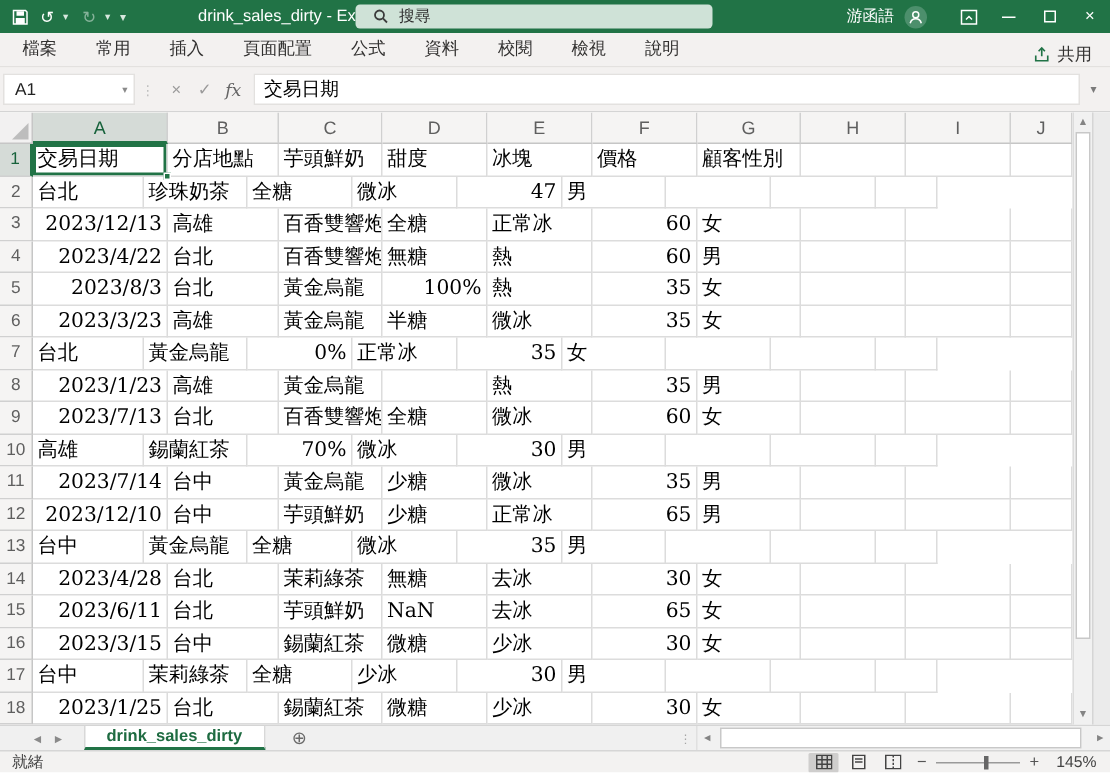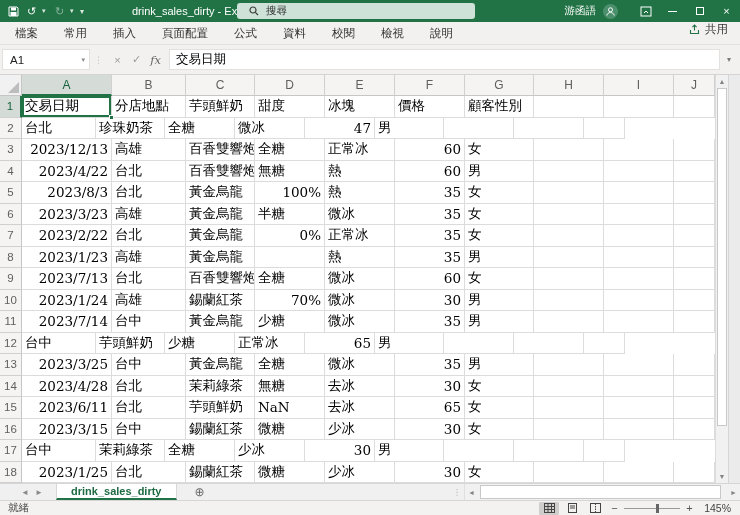--- a/index.html
+++ b/index.html
@@ -17,21 +17,21 @@
   .searchbox{position:absolute;left:237px;top:3px;width:238px;height:16px;background:#cfe2d7;border-radius:3px;
              display:flex;align-items:center;padding-left:12px;gap:7px;font-size:10.5px;color:#2d2d2d;}
   .tright{position:absolute;right:0;top:0;height:22px;display:flex;align-items:center;}
   .uname{font-size:10.5px;margin-right:7px;color:#fff;}
   .avatar{width:15px;height:15px;border-radius:50%;background:#4c8f6c;display:flex;align-items:center;justify-content:center;margin-right:14px;}
   .winbtn{width:27px;height:22px;display:flex;align-items:center;justify-content:center;font-size:11px;color:#fff;}
   .maxglyph{width:8px;height:8px;border:1px solid #fff;display:inline-block;}
   .minglyph{width:9px;height:1px;background:#fff;display:inline-block;}
 
   
-  .menubar{height:23px;background:#f3f1f0;display:flex;align-items:flex-start;font-size:11.5px;color:#323130;
+  .menubar{height:23px;background:#f3f1f0;display:flex;align-items:flex-end;font-size:11.5px;color:#323130;
            border-bottom:1px solid #e3e1df;}
   .tabs{display:flex;height:100%;align-items:center;padding-left:2px;}
   .mtab{padding:0 13px;line-height:22px;white-space:nowrap;cursor:default;}
   .sharebtn{margin-left:auto;margin-right:12px;display:flex;align-items:center;gap:5px;color:#323130;}
 
   
   .fbar{height:30px;background:#f3f1f0;display:flex;align-items:center;padding:0 2px;border-bottom:1px solid #d4d4d4;}
   .namebox{width:88px;height:21px;background:#fff;border:1px solid #e3e1df;display:flex;align-items:center;
            font-size:11.5px;color:#222;padding:0 4px 0 7px;}
   .namebox .nbtext{flex:1;}
@@ -276,21 +276,20 @@
           <div class="cell" style="width: 70px;">半糖</div>
           <div class="cell" style="width: 70px;">微冰</div>
           <div class="cell num" style="width: 70px;">35</div>
           <div class="cell" style="width: 69px;">女</div>
           <div class="cell" style="width: 70px;"></div>
           <div class="cell" style="width: 70px;"></div>
           <div class="cell" style="width: 41px;"></div>
         </div>
         <div class="grow">
           <div class="rowhdr">7</div>
-          <div class="cell num" style="width: 90px;">2023/2/22</div>
           <div class="cell" style="width: 74px;">台北</div>
           <div class="cell" style="width: 69px;">黃金烏龍</div>
           <div class="cell num" style="width: 70px;">0%</div>
           <div class="cell" style="width: 70px;">正常冰</div>
           <div class="cell num" style="width: 70px;">35</div>
           <div class="cell" style="width: 69px;">女</div>
           <div class="cell" style="width: 70px;"></div>
           <div class="cell" style="width: 70px;"></div>
           <div class="cell" style="width: 41px;"></div>
         </div>
@@ -315,21 +314,20 @@
           <div class="cell" style="width: 70px;">全糖</div>
           <div class="cell" style="width: 70px;">微冰</div>
           <div class="cell num" style="width: 70px;">60</div>
           <div class="cell" style="width: 69px;">女</div>
           <div class="cell" style="width: 70px;"></div>
           <div class="cell" style="width: 70px;"></div>
           <div class="cell" style="width: 41px;"></div>
         </div>
         <div class="grow">
           <div class="rowhdr">10</div>
-          <div class="cell num" style="width: 90px;">2023/1/24</div>
           <div class="cell" style="width: 74px;">高雄</div>
           <div class="cell" style="width: 69px;">錫蘭紅茶</div>
           <div class="cell num" style="width: 70px;">70%</div>
           <div class="cell" style="width: 70px;">微冰</div>
           <div class="cell num" style="width: 70px;">30</div>
           <div class="cell" style="width: 69px;">男</div>
           <div class="cell" style="width: 70px;"></div>
           <div class="cell" style="width: 70px;"></div>
           <div class="cell" style="width: 41px;"></div>
         </div>
@@ -341,33 +339,33 @@
           <div class="cell" style="width: 70px;">少糖</div>
           <div class="cell" style="width: 70px;">微冰</div>
           <div class="cell num" style="width: 70px;">35</div>
           <div class="cell" style="width: 69px;">男</div>
           <div class="cell" style="width: 70px;"></div>
           <div class="cell" style="width: 70px;"></div>
           <div class="cell" style="width: 41px;"></div>
         </div>
         <div class="grow">
           <div class="rowhdr">12</div>
+          <div class="cell num" style="width: 90px;">2023/12/10</div>
           <div class="cell" style="width: 74px;">台中</div>
           <div class="cell" style="width: 69px;">芋頭鮮奶</div>
           <div class="cell" style="width: 70px;">少糖</div>
           <div class="cell" style="width: 70px;">正常冰</div>
           <div class="cell num" style="width: 70px;">65</div>
           <div class="cell" style="width: 69px;">男</div>
           <div class="cell" style="width: 70px;"></div>
           <div class="cell" style="width: 70px;"></div>
           <div class="cell" style="width: 41px;"></div>
         </div>
         <div class="grow">
           <div class="rowhdr">13</div>
-          <div class="cell num" style="width: 90px;">2023/3/25</div>
           <div class="cell" style="width: 74px;">台中</div>
           <div class="cell" style="width: 69px;">黃金烏龍</div>
           <div class="cell" style="width: 70px;">全糖</div>
           <div class="cell" style="width: 70px;">微冰</div>
           <div class="cell num" style="width: 70px;">35</div>
           <div class="cell" style="width: 69px;">男</div>
           <div class="cell" style="width: 70px;"></div>
           <div class="cell" style="width: 70px;"></div>
           <div class="cell" style="width: 41px;"></div>
         </div>

